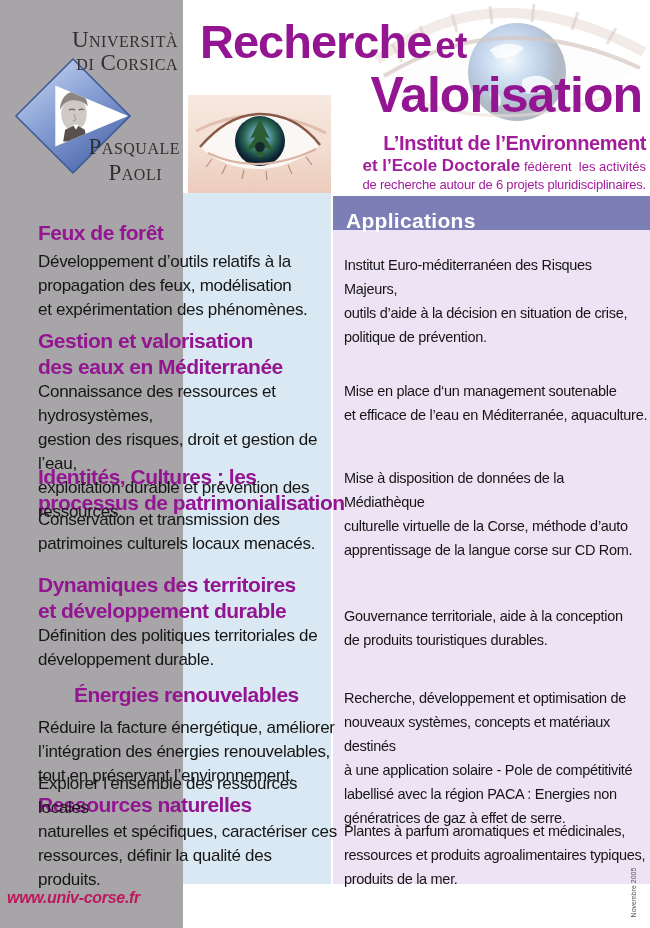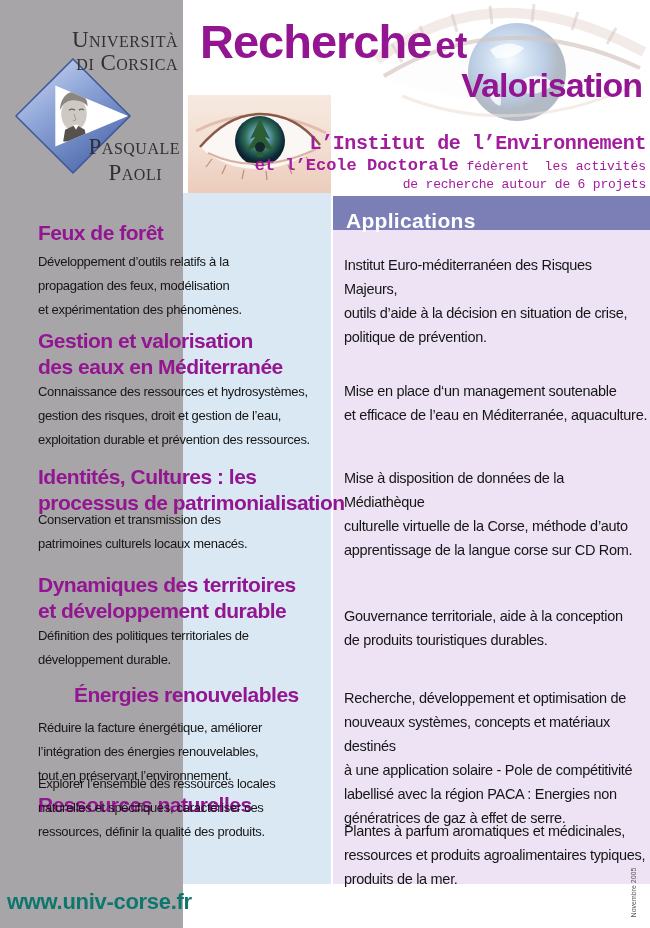--- a/index.html
+++ b/index.html
@@ -11,42 +11,42 @@
   .abs{position:absolute;}
   
   .gray-strip{left:0;top:0;width:183px;height:928px;background:var(--strip_gray);}
   .blue-col{left:183px;top:193px;width:148px;height:691px;background:var(--panel_blue);}
   .lav-col{left:333px;top:230px;width:317px;height:654px;background:var(--panel_lavender);}
   .apps-bar{left:333px;top:196px;width:317px;height:34px;background:var(--bar_blue);}
   .apps-label{padding:13px 0 0 13px;font-size:21px;font-weight:bold;color:#ffffff;letter-spacing:.3px;}
   
   .title-line1{left:200px;top:14px;color:var(--headline_purple);font-weight:bold;font-size:47px;letter-spacing:-1px;white-space:nowrap;text-align:right;}
   .title-conj{font-size:37px;font-weight:bold;margin-left:4px;}
-  .title-line2{right:8px;top:66px;color:var(--headline_purple);font-weight:bold;font-size:34px;letter-spacing:-1px;white-space:nowrap;}
-  .subtitle{right:4px;top:131px;width:400px;text-align:right;color:var(--subtitle_purple);font-family:Liberation Mono, monospace;}
+  .title-line2{right:8px;top:66px;color:var(--headline_purple);font-weight:bold;font-size:50px;letter-spacing:-1px;white-space:nowrap;}
+  .subtitle{right:4px;top:131px;width:400px;text-align:right;color:var(--subtitle_purple);}
   .sub1{font-size:20px;font-weight:bold;line-height:25px;letter-spacing:-.4px;}
   .sub2{font-size:13px;line-height:19px;}
   .sub2s{font-size:17px;font-weight:bold;}
   .sub2r{white-space:pre-wrap;}
   .sub3{font-size:13px;line-height:18px;letter-spacing:-.2px;}
   
   .logo-text{font-family:"Liberation Serif",serif;font-variant:small-caps;color:#332f31;letter-spacing:.5px;}
   .uni1{left:40px;top:27px;width:138px;text-align:right;font-size:23px;}
   .uni2{left:40px;top:50px;width:138px;text-align:right;font-size:23px;}
   .fon1{left:40px;top:134px;width:140px;text-align:right;font-size:23px;}
   .fon2{left:40px;top:160px;width:122px;text-align:right;font-size:23px;}
   
   .t{left:38px;color:var(--headline_purple);font-weight:bold;font-size:21px;line-height:26px;letter-spacing:-.5px;white-space:pre-line;width:310px;}
-  .d{left:38px;width:300px;font-size:13px;line-height:24px;letter-spacing:-.3px;color:var(--body_text);white-space:pre-line;}
+  .d{left:38px;width:300px;font-size:17px;line-height:24px;letter-spacing:-.3px;color:var(--body_text);white-space:pre-line;}
   .a{left:344px;width:304px;font-size:14.5px;line-height:24px;letter-spacing:-.3px;color:var(--body_text);white-space:pre-line;}
   .t1{top:220px;} .t2{top:328px;} .t3{top:464px;} .t4{top:572px;} .t5{top:682px;margin-left:36px;} .t6{top:792px;}
   .d1{top:250px;} .d2{top:380px;} .d3{top:508px;} .d4{top:624px;} .d5{top:716px;} .d6{top:772px;}
   .a1{top:253px;} .a2{top:379px;} .a3{top:466px;} .a4{top:604px;} .a5{top:686px;} .a6{top:819px;}
   
-  .site-url{left:7px;top:889px;font-size:22px;font-weight:bold;color:#0f766e;letter-spacing:-.3px;}
+  .site-url{left:7px;top:889px;font-size:16px;font-weight:bold;color:#be185d;letter-spacing:-.3px;font-style:italic;}
   .date-note{left:601px;top:889px;width:64px;font-size:7px;color:#555;text-align:center;transform:rotate(-90deg);}
   .eye-photo{left:188px;top:95px;width:143px;height:98px;}
   .faded-eye{left:372px;top:0px;width:278px;height:148px;opacity:.32;}
   .logo-mark{left:14px;top:57px;width:118px;height:118px;}
 </style>
 </head>
 <body>
 
 <div class="poster">
 

